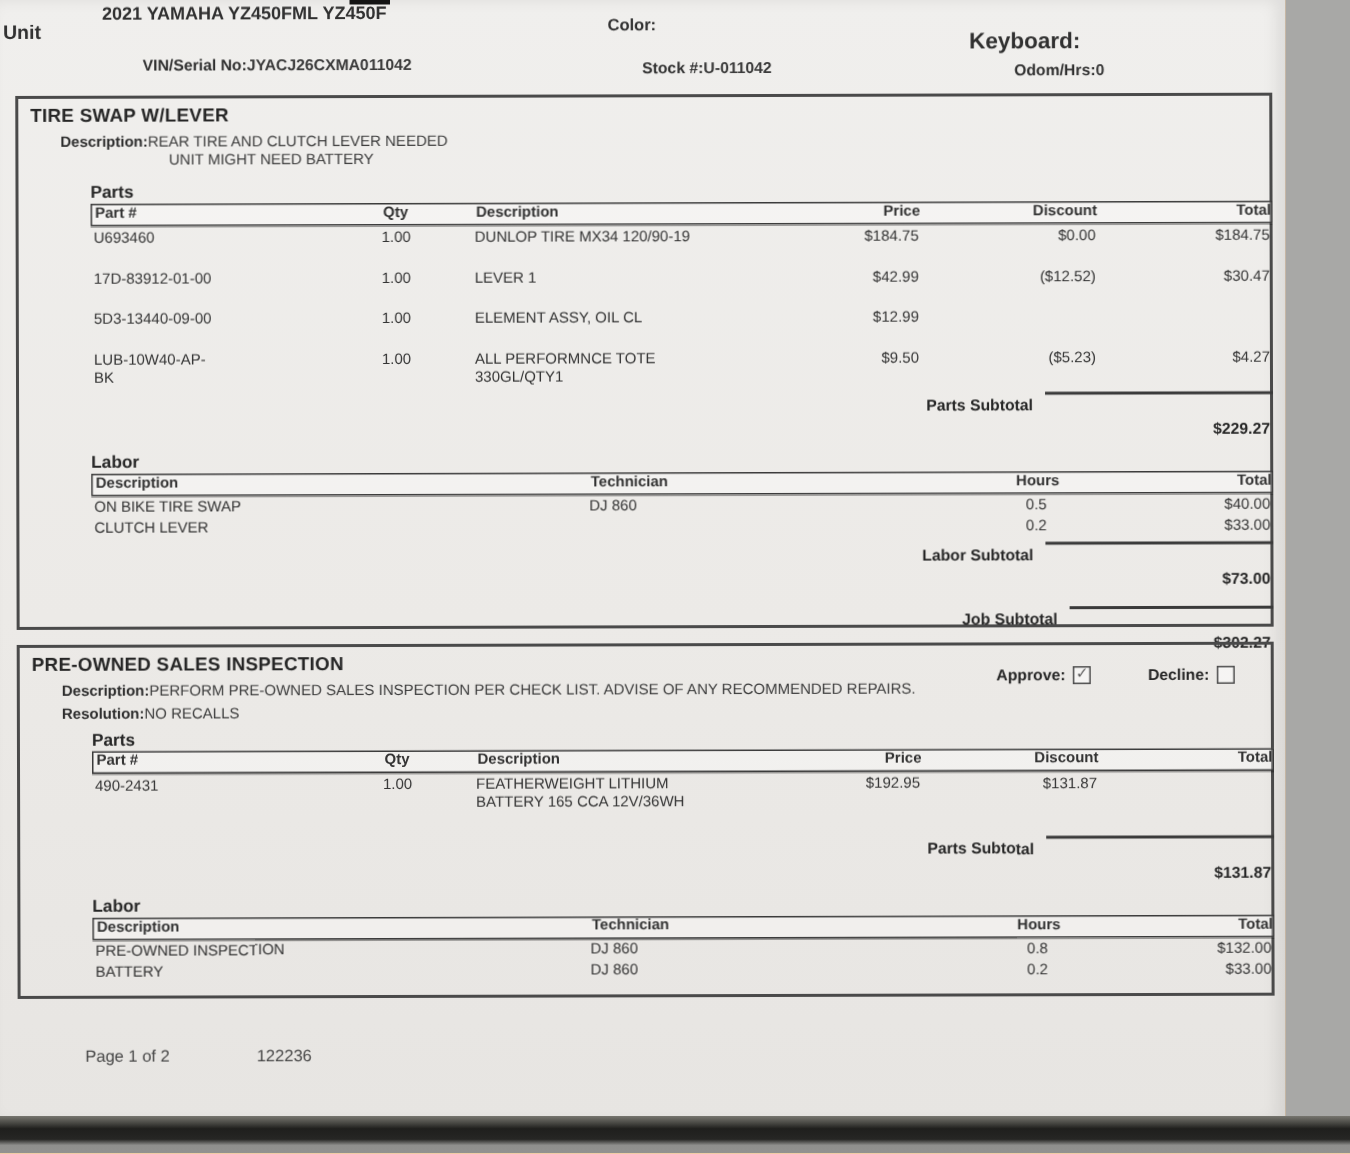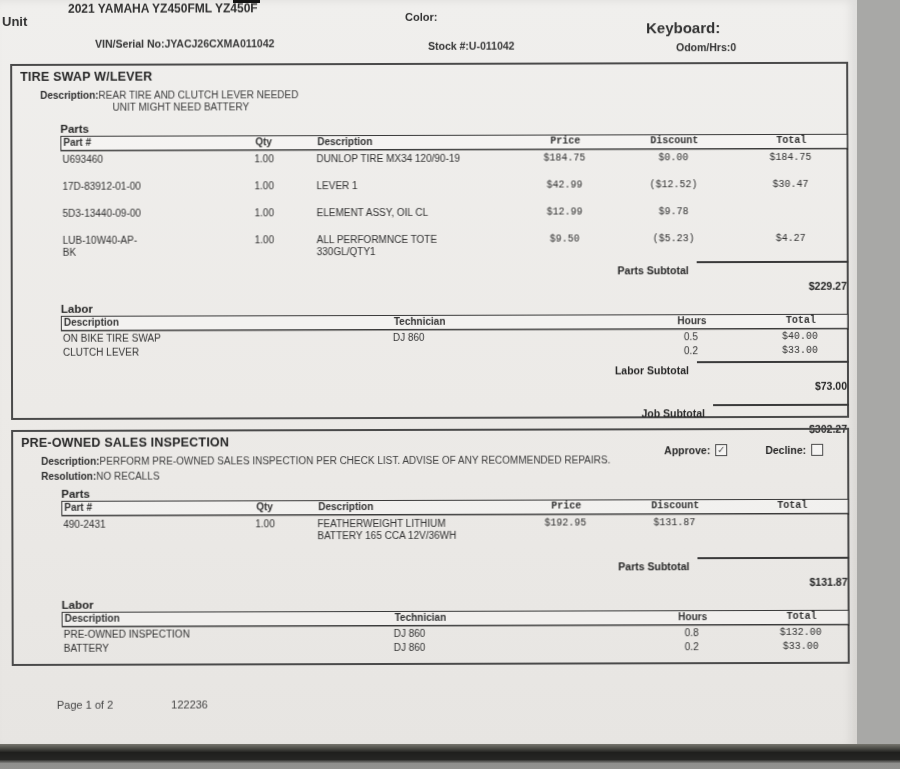--- a/index.html
+++ b/index.html
@@ -42,21 +42,21 @@
   .sec-heading{font-size:11.5px;font-weight:bold;margin:9px 0 1px 40px;color:#262626;}
   .tbl{margin-left:40px;width:788px;font-size:10px;}
   .thead{display:grid;border:1.4px solid #3a3a3a;font-weight:bold;background:rgba(255,255,255,.35);
     height:13px;line-height:12px;box-shadow:0 1px 0 rgba(0,0,0,.35);}
   .trow{display:grid;padding-top:3px;}
   .parts .thead,.parts .trow{grid-template-columns:192px 62px 200px 100px 118px 116px;}
   .labor .thead,.labor .trow{grid-template-columns:330px 240px 120px 98px;}
   .parts .trow{min-height:24px;}
   .labor .trow{min-height:12px;padding-top:2px;}
   .cell{padding:0 2px;color:#333;}
-  .rt{text-align:center;font-family:Liberation Mono, monospace;}
+  .rt{text-align:right;}
   .ctr{text-align:center;}
   .desc-cell span{display:inline-block;max-width:145px;line-height:11.5px;vertical-align:top;}
   .parts .trow:nth-of-type(5) .part-wrap{display:inline-block;max-width:76px;word-break:break-all;line-height:11.5px;}
   
   .subwrap{margin-left:40px;width:788px;}
   .subrow{display:flex;justify-content:flex-end;align-items:flex-start;}
   .sublabel{font-size:10.5px;font-weight:bold;color:#262626;margin-right:8px;padding-top:3px;white-space:nowrap;}
   .subval{width:150px;text-align:right;font-size:10.5px;font-weight:bold;color:#262626;
     border-top:2px solid #3a3a3a;padding:17px 2px 0 0;}
   
@@ -126,21 +126,20 @@
           <span class="cell desc-cell"><span>LEVER 1</span></span>
           <span class="cell rt">$42.99</span>
           <span class="cell rt">($12.52)</span>
           <span class="cell rt">$30.47</span>
         </div>
         <div class="trow">
           <span class="cell">5D3-13440-09-00</span>
           <span class="cell">1.00</span>
           <span class="cell desc-cell"><span>ELEMENT ASSY, OIL CL</span></span>
           <span class="cell rt">$12.99</span>
-          <span class="cell rt">$9.78</span>
         </div>
         <div class="trow">
           <span class="cell"><span class="part-wrap">LUB-10W40-AP-BK</span></span>
           <span class="cell">1.00</span>
           <span class="cell desc-cell"><span>ALL PERFORMNCE TOTE 330GL/QTY1</span></span>
           <span class="cell rt">$9.50</span>
           <span class="cell rt">($5.23)</span>
           <span class="cell rt">$4.27</span>
         </div>
       </div>

